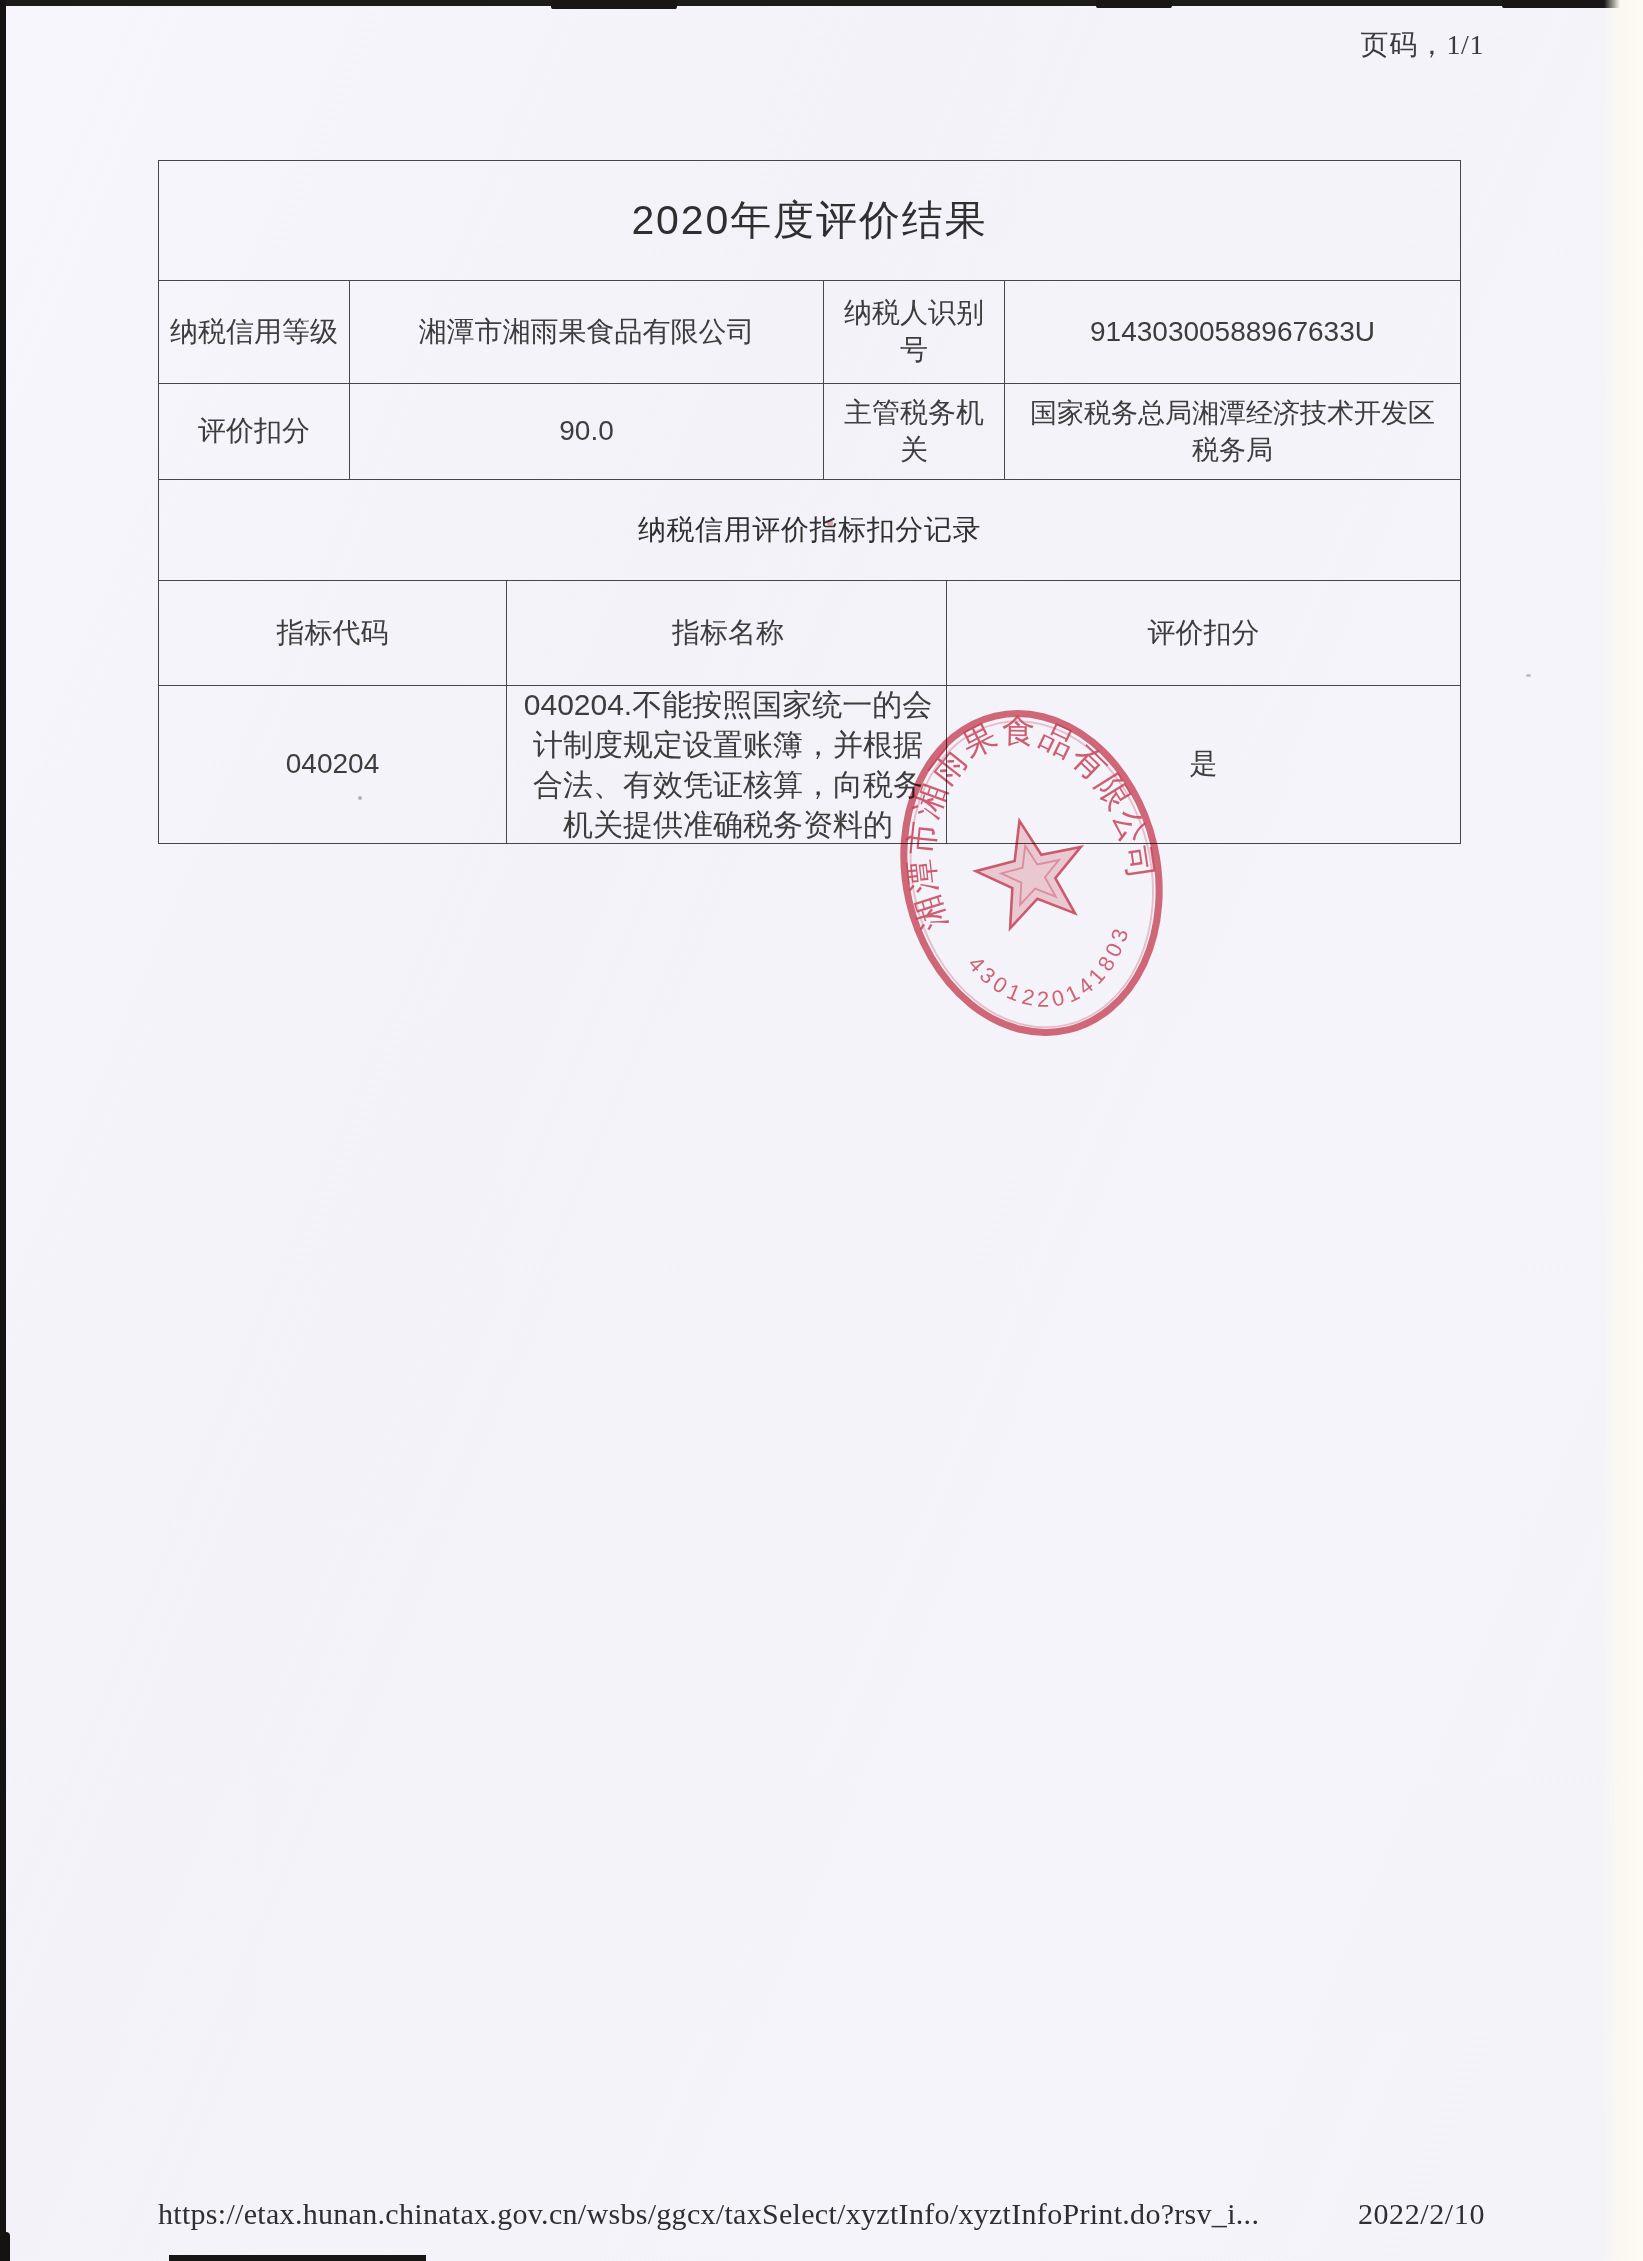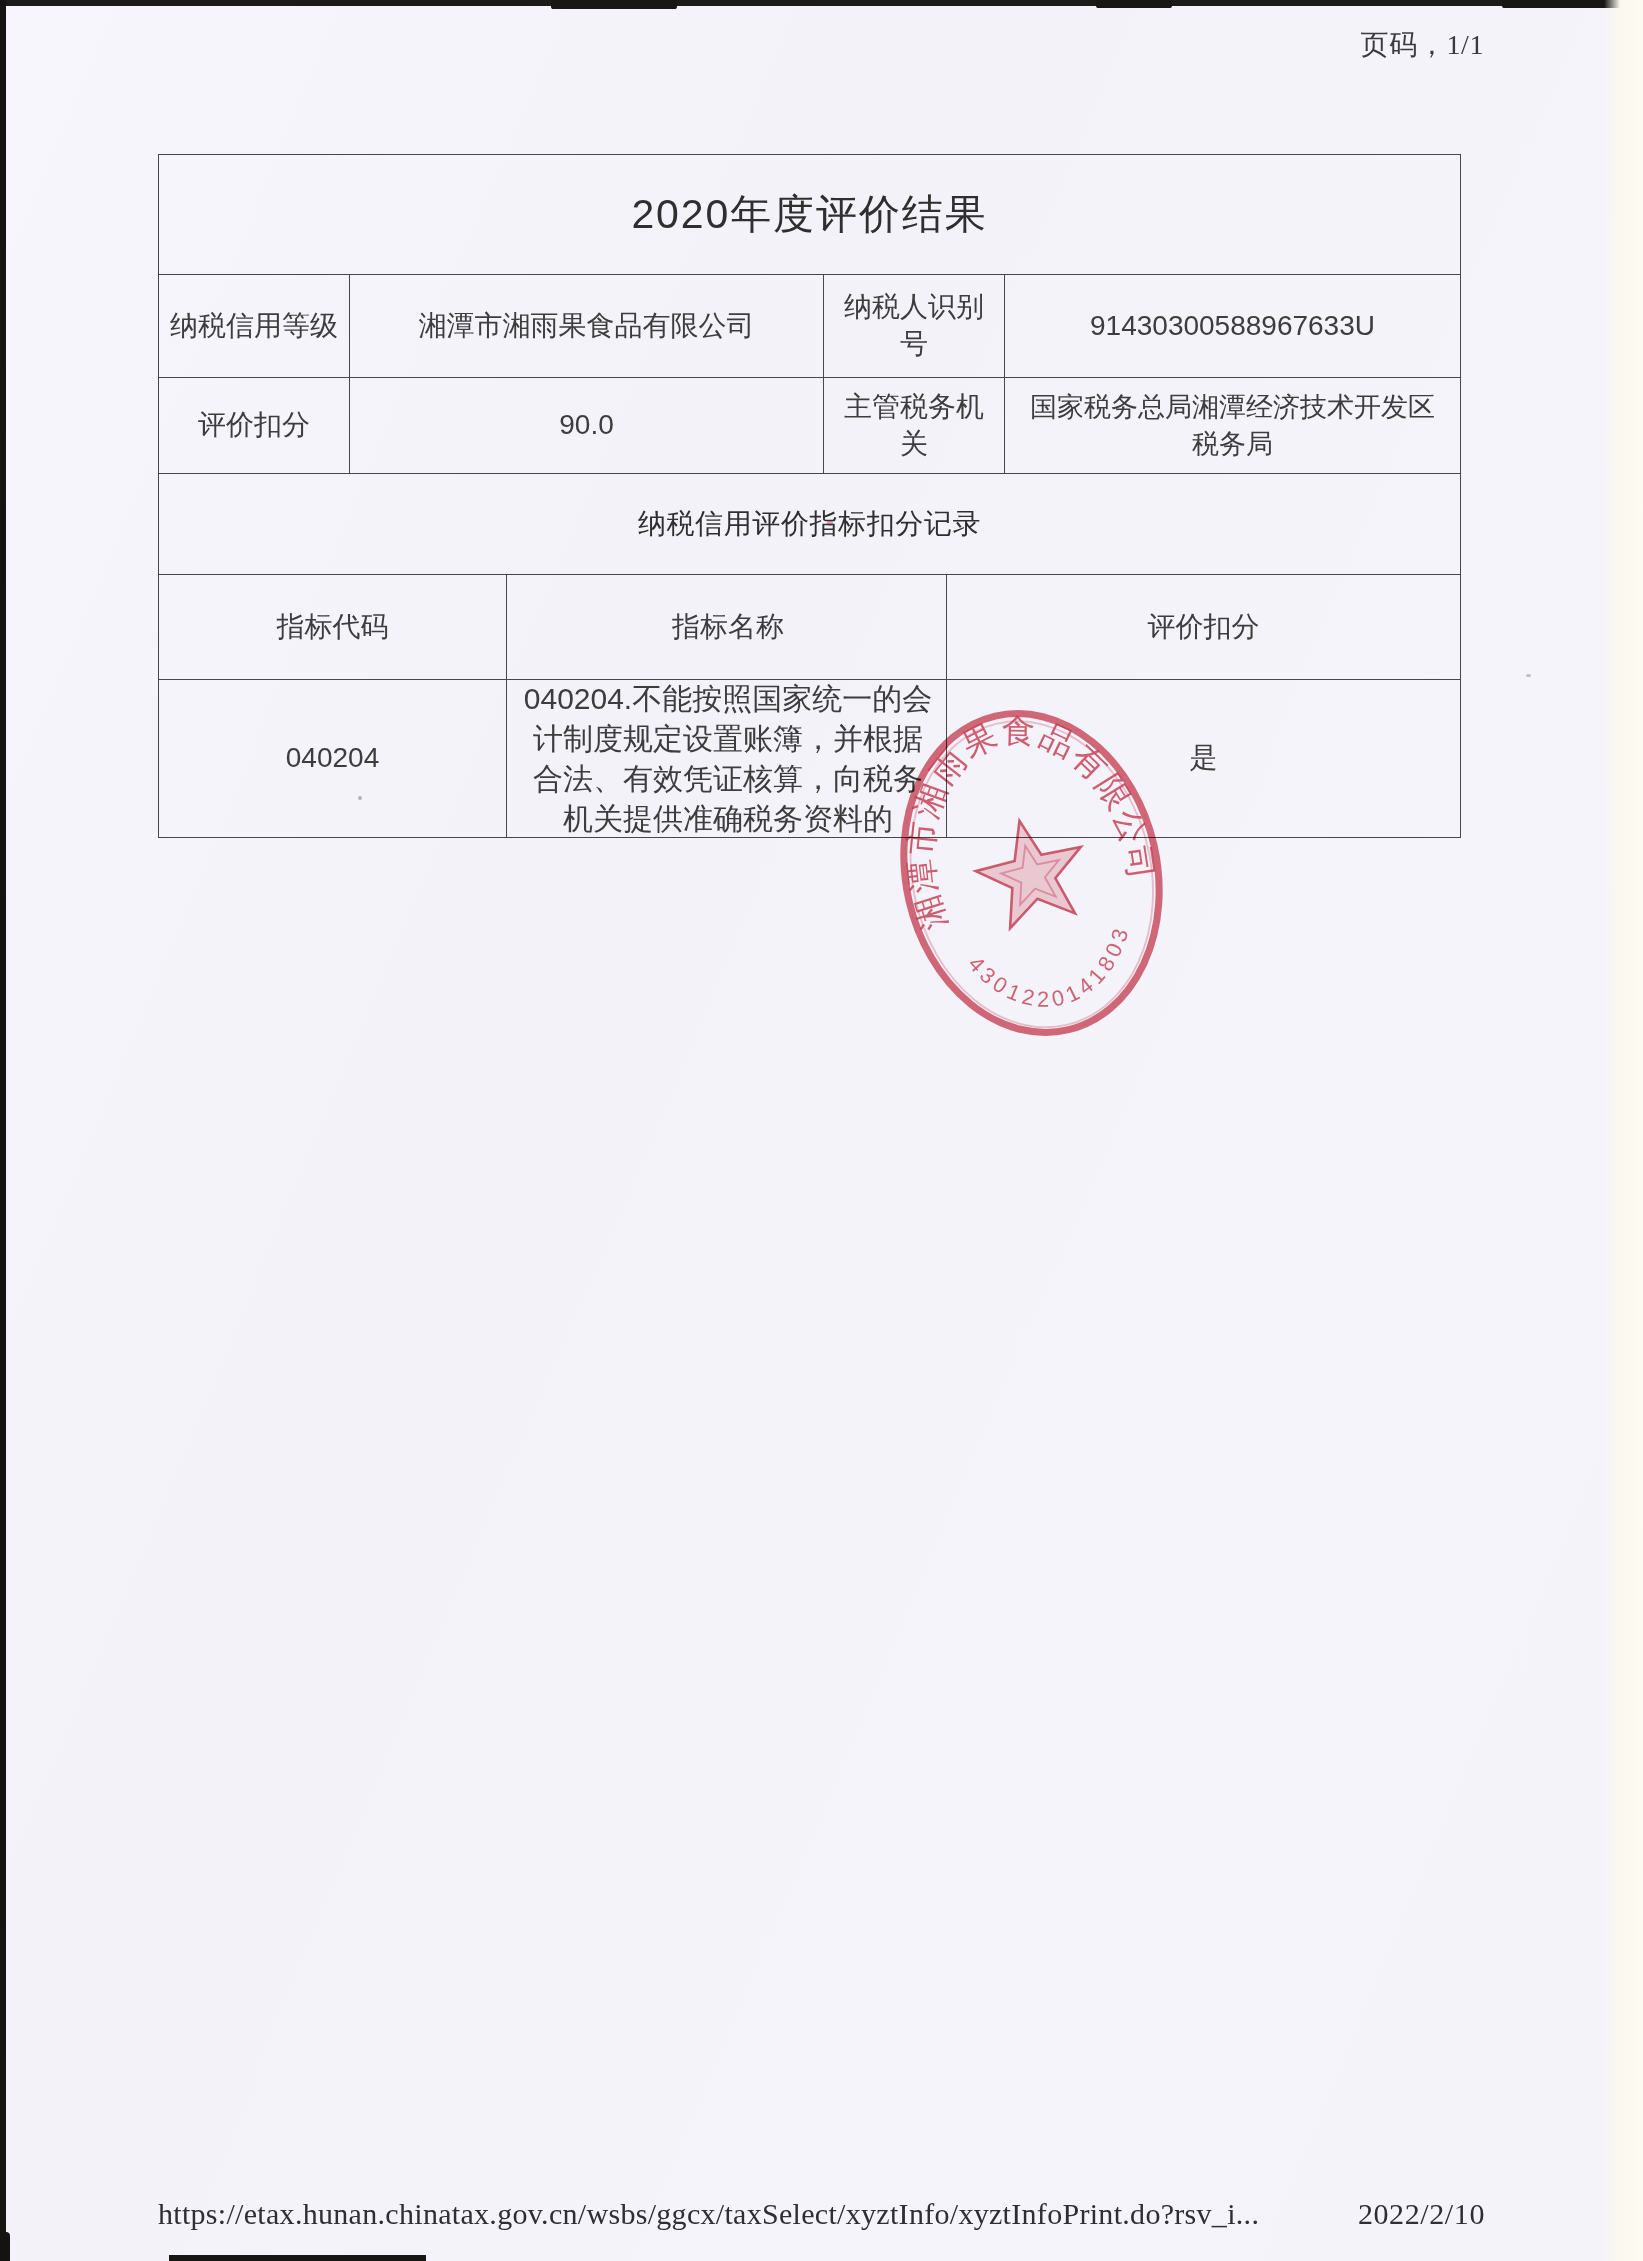--- a/index.html
+++ b/index.html
@@ -26,21 +26,21 @@
 
   .page-number{
     position:absolute;top:26px;right:160px;
     font-family:"Liberation Serif",serif;font-size:28px;color:#3a3a40;
     letter-spacing:0.6px;
     margin-left:9px;
   }
 
   
   .tbl{
-    position:absolute;left:158px;top:154px;width:1301px;
+    position:absolute;left:158px;top:160px;width:1301px;
     border:1.9px solid #474747;box-sizing:content-box;color:#3d3d3d;
   }
   .trow{display:flex;box-sizing:border-box;border-top:1.9px solid #474747;}
   .trow:first-child{border-top:none;}
   .cell{
     box-sizing:border-box;border-left:1.9px solid #474747;
     display:flex;align-items:center;justify-content:center;
     text-align:center;font-size:28px;line-height:1.32;color:#3d3d3d;
     padding:3.9px 9px;
   }

